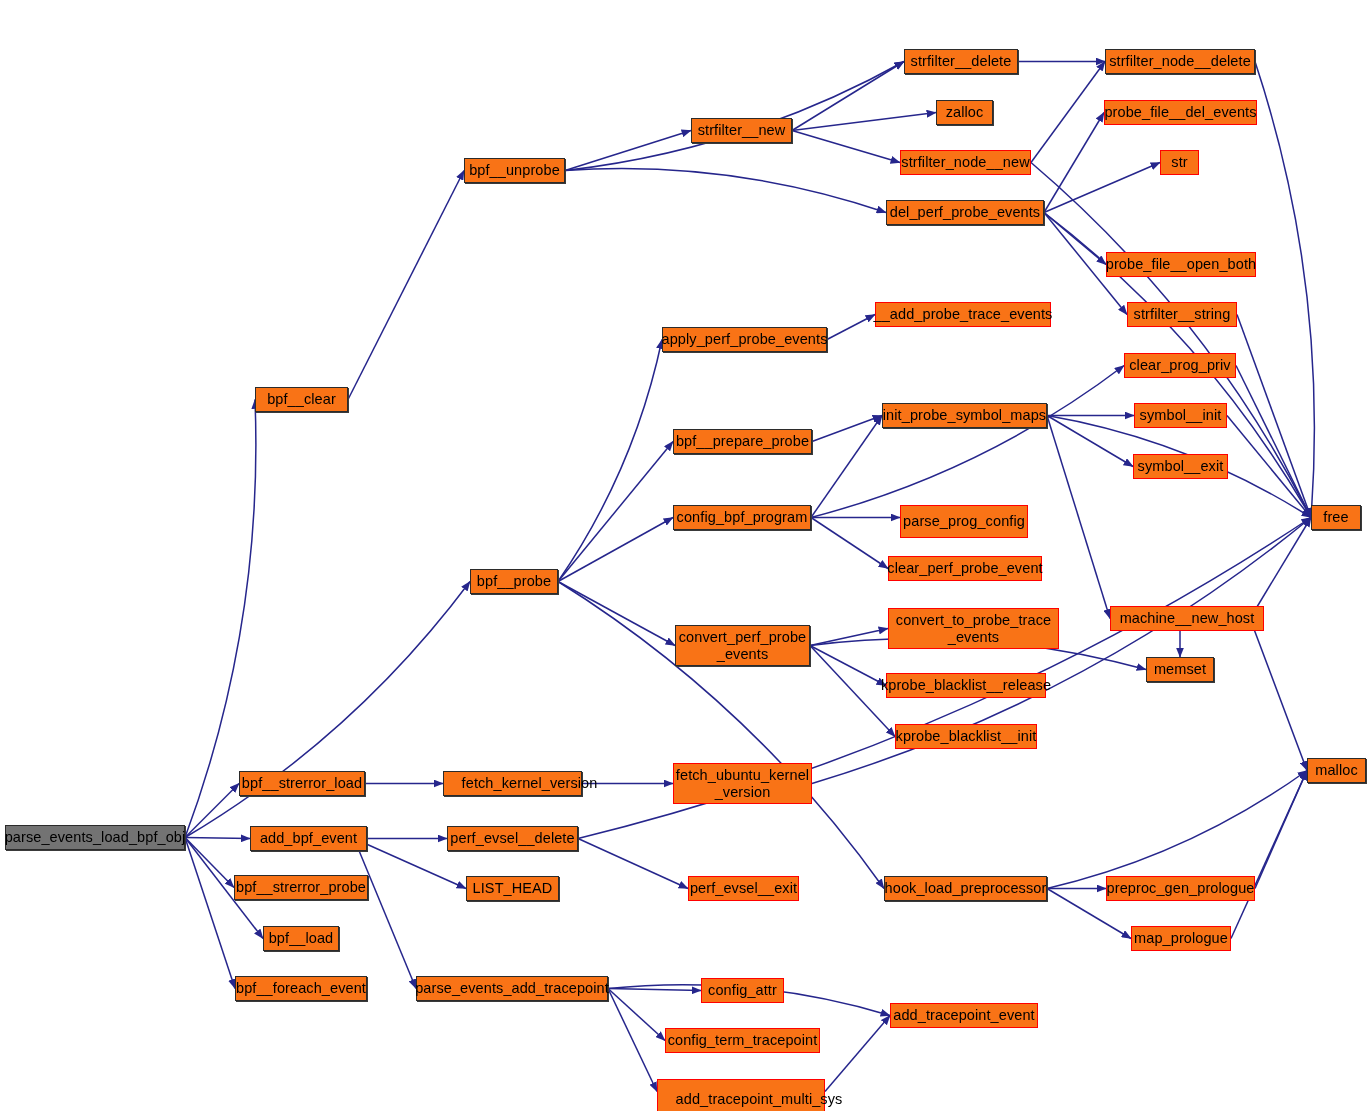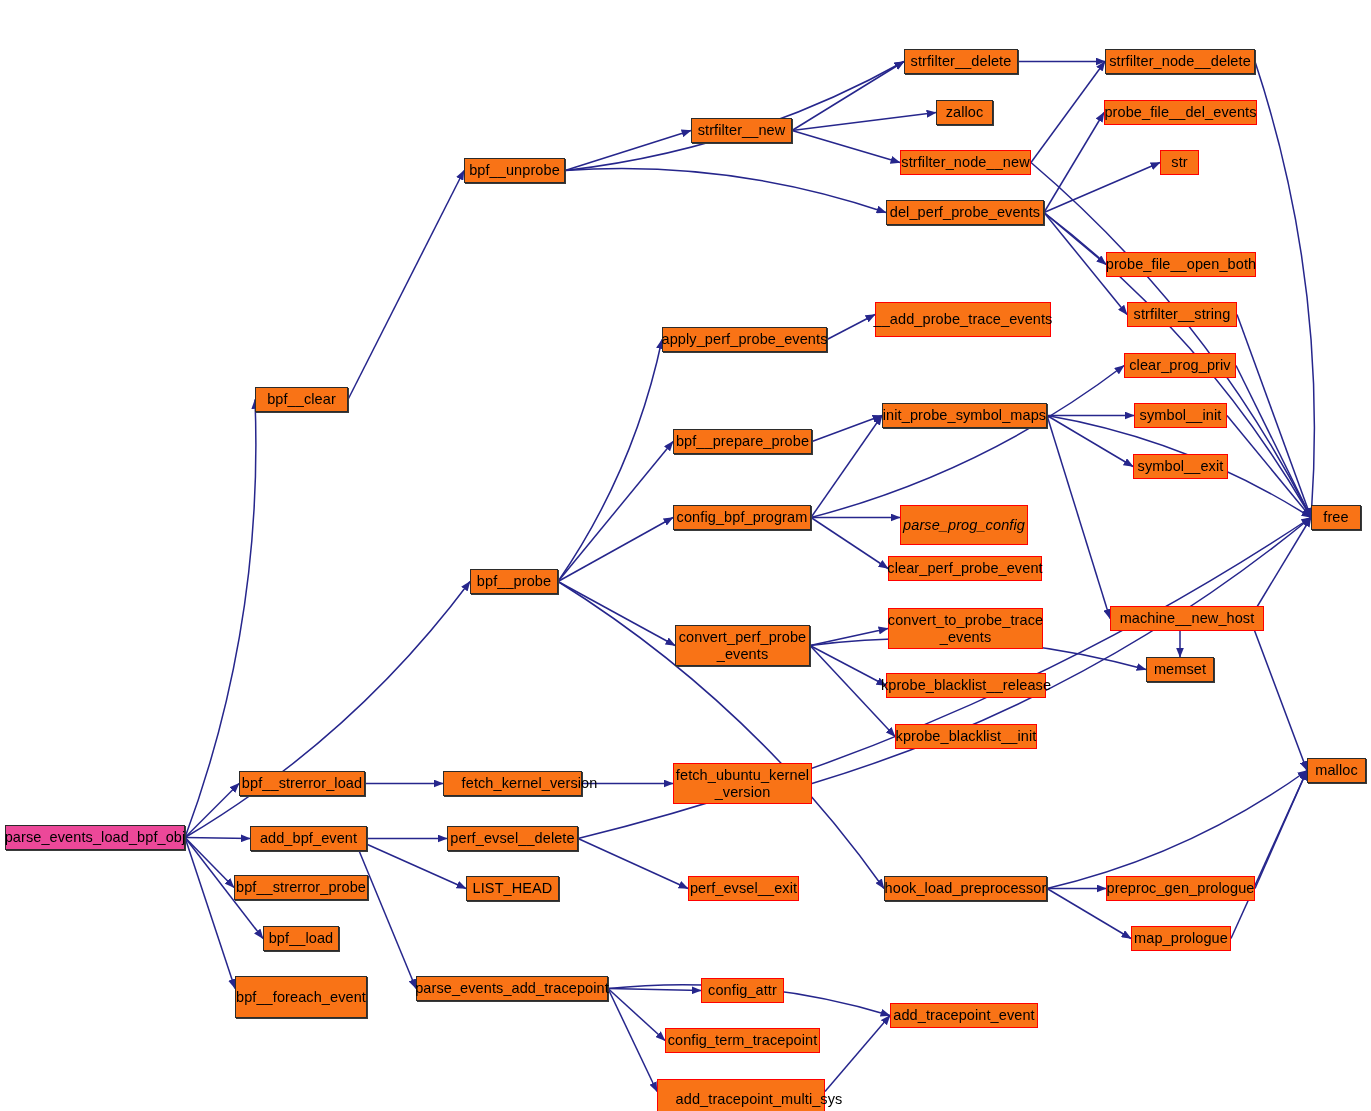--- a/index.html
+++ b/index.html
@@ -23,21 +23,21 @@
     border:1px solid #000000;
     color:#000000;
     font-size:14.5px;
     line-height:1.12;
     letter-spacing:0.1px;
     white-space:pre-line;
     padding:0 4px;
   }
   .node.black{border:1px solid #2b2b2b;box-shadow:1px 1px 0 0 #3a3a3a;}
   .node.red{border:1.4px solid #ff0000;}
-  .node.current{background:#ec4899;border:1px solid #2b2b2b;box-shadow:1px 1px 0 0 #3a3a3a;}
+  .node.current{background:#737373;border:1px solid #2b2b2b;box-shadow:1px 1px 0 0 #3a3a3a;}
 </style>
 </head>
 <body>
 
 <div id="canvas">
   <svg id="edges" viewBox="0 0 1371 1111">
     <defs>
       <marker id="ah" markerWidth="10" markerHeight="8" refX="9.4" refY="4" orient="auto" markerUnits="userSpaceOnUse">
         <path d="M0,0 L10,4 L0,8 z" fill="#26268c"></path>
       </marker>
@@ -119,51 +119,51 @@
       <div class="node black" style="left: 904px; top: 49px; width: 114px; height: 25px;">strfilter__delete</div>
       <div class="node black" style="left: 936px; top: 100px; width: 57px; height: 25px;">zalloc</div>
       <div class="node red" style="left: 900px; top: 150px; width: 131px; height: 25px;">strfilter_node__new</div>
       <div class="node black" style="left: 886px; top: 200px; width: 158px; height: 25px;">del_perf_probe_events</div>
       <div class="node black" style="left: 1105px; top: 49px; width: 150px; height: 25px;">strfilter_node__delete</div>
       <div class="node red" style="left: 1104px; top: 100px; width: 153px; height: 25px;">probe_file__del_events</div>
       <div class="node red" style="left: 1160px; top: 150px; width: 39px; height: 25px; text-align: right;">str</div>
       <div class="node red" style="left: 1106px; top: 252px; width: 150px; height: 25px;">probe_file__open_both</div>
       <div class="node red" style="left: 1127px; top: 302px; width: 110px; height: 25px;">strfilter__string</div>
       <div class="node black" style="left: 662px; top: 327px; width: 165px; height: 25px;">apply_perf_probe_events</div>
-      <div class="node red" style="left: 875px; top: 302px; width: 176px; height: 35px;">__add_probe_trace_events</div>
+      <div class="node red" style="left: 875px; top: 302px; width: 176px; height: 25px;">__add_probe_trace_events</div>
       <div class="node black" style="left: 673px; top: 429px; width: 139px; height: 25px;">bpf__prepare_probe</div>
       <div class="node black" style="left: 882px; top: 403px; width: 165px; height: 25px;">init_probe_symbol_maps</div>
       <div class="node red" style="left: 1124px; top: 353px; width: 112px; height: 25px;">clear_prog_priv</div>
       <div class="node red" style="left: 1134px; top: 403px; width: 93px; height: 25px;">symbol__init</div>
       <div class="node red" style="left: 1133px; top: 454px; width: 95px; height: 25px;">symbol__exit</div>
       <div class="node black" style="left: 673px; top: 505px; width: 138px; height: 25px;">config_bpf_program</div>
-      <div class="node red" style="left: 900px; top: 505px; width: 128px; height: 40px; font-style: italic;">parse_prog_config</div>
+      <div class="node red" style="left: 900px; top: 505px; width: 128px; height: 33px;">parse_prog_config</div>
       <div class="node red" style="left: 888px; top: 556px; width: 154px; height: 25px;">clear_perf_probe_event</div>
       <div class="node black" style="left: 470px; top: 569px; width: 88px; height: 25px;">bpf__probe</div>
       <div class="node black" style="left: 675px; top: 625px; width: 135px; height: 41px;">convert_perf_probe
 _events</div>
-      <div class="node red" style="left: 888px; top: 608px; width: 155px; height: 41px;">convert_to_probe_trace
+      <div class="node red" style="left: 888px; top: 608px; width: 171px; height: 41px;">convert_to_probe_trace
 _events</div>
       <div class="node red" style="left: 886px; top: 673px; width: 160px; height: 25px;">kprobe_blacklist__release</div>
       <div class="node red" style="left: 895px; top: 724px; width: 142px; height: 25px;">kprobe_blacklist__init</div>
       <div class="node red" style="left: 1110px; top: 606px; width: 154px; height: 25px;">machine__new_host</div>
       <div class="node black" style="left: 1146px; top: 657px; width: 68px; height: 25px;">memset</div>
       <div class="node black" style="left: 1311px; top: 505px; width: 50px; height: 25px;">free</div>
       <div class="node black" style="left: 1307px; top: 758px; width: 59px; height: 25px;">malloc</div>
       <div class="node black" style="left: 239px; top: 771px; width: 126px; height: 25px;">bpf__strerror_load</div>
       <div class="node black" style="left: 443px; top: 771px; width: 139px; height: 25px; padding-left: 38px;">fetch_kernel_version</div>
       <div class="node red" style="left: 673px; top: 763px; width: 139px; height: 41px;">fetch_ubuntu_kernel
 _version</div>
       <div class="node black" style="left: 250px; top: 826px; width: 117px; height: 25px;">add_bpf_event</div>
       <div class="node black" style="left: 447px; top: 826px; width: 131px; height: 25px;">perf_evsel__delete</div>
       <div class="node red" style="left: 688px; top: 876px; width: 111px; height: 25px;">perf_evsel__exit</div>
       <div class="node black" style="left: 466px; top: 876px; width: 93px; height: 25px;">LIST_HEAD</div>
       <div class="node black" style="left: 234px; top: 875px; width: 134px; height: 25px;">bpf__strerror_probe</div>
       <div class="node black" style="left: 263px; top: 926px; width: 76px; height: 25px;">bpf__load</div>
-      <div class="node black" style="left: 235px; top: 976px; width: 132px; height: 42px; text-align: center;">bpf__foreach_event</div>
+      <div class="node black" style="left: 235px; top: 976px; width: 132px; height: 25px; text-align: center;">bpf__foreach_event</div>
       <div class="node black" style="left: 884px; top: 876px; width: 163px; height: 25px;">hook_load_preprocessor</div>
       <div class="node red" style="left: 1106px; top: 876px; width: 149px; height: 25px;">preproc_gen_prologue</div>
       <div class="node red" style="left: 1131px; top: 926px; width: 100px; height: 25px;">map_prologue</div>
       <div class="node black" style="left: 416px; top: 976px; width: 192px; height: 25px;">parse_events_add_tracepoint</div>
       <div class="node red" style="left: 701px; top: 978px; width: 83px; height: 25px;">config_attr</div>
       <div class="node red" style="left: 665px; top: 1028px; width: 155px; height: 25px;">config_term_tracepoint</div>
       <div class="node red" style="left: 657px; top: 1079px; width: 168px; height: 41px; padding-left: 40px;">add_tracepoint_multi_sys</div>
       <div class="node red" style="left: 890px; top: 1003px; width: 148px; height: 25px;">add_tracepoint_event</div>
     </div>
 </div>

